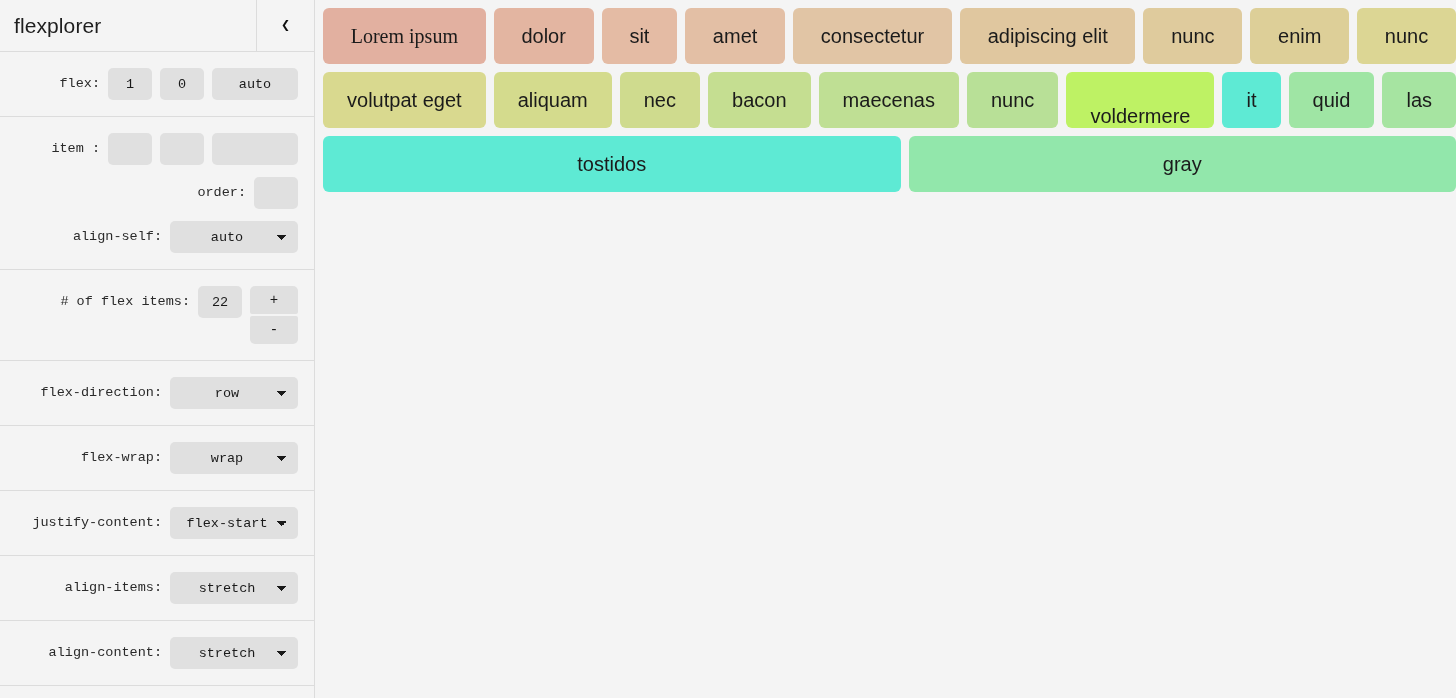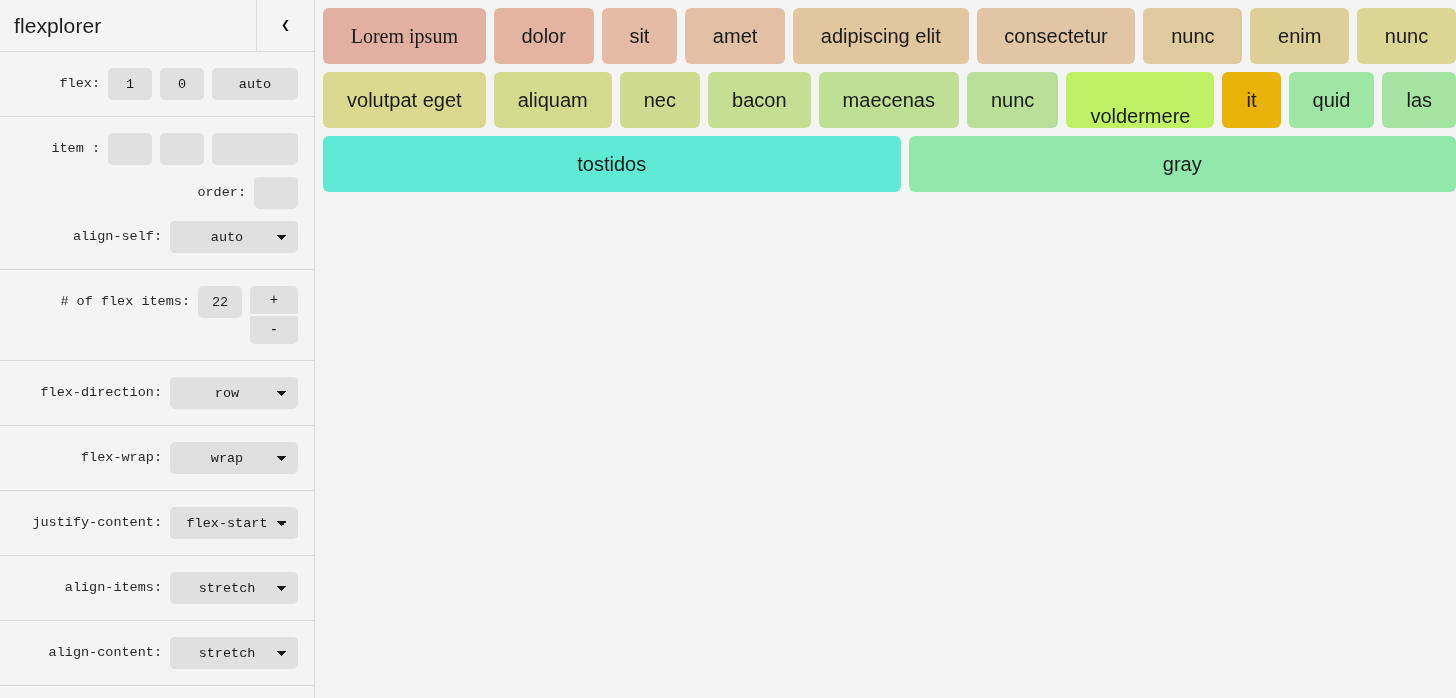--- a/index.html
+++ b/index.html
@@ -255,26 +255,26 @@
         </div>
         <div class="flex-item" style="background: rgb(227, 181, 161);">
           <span>dolor</span>
         </div>
         <div class="flex-item" style="background: rgb(228, 187, 164);">
           <span>sit</span>
         </div>
         <div class="flex-item" style="background: rgb(227, 191, 165);">
           <span>amet</span>
         </div>
+        <div class="flex-item" style="background: rgb(225, 197, 165);">
+          <span>consectetur</span>
+        </div>
         <div class="flex-item" style="background: rgb(224, 199, 159);">
           <span>adipiscing elit</span>
         </div>
-        <div class="flex-item" style="background: rgb(225, 197, 165);">
-          <span>consectetur</span>
-        </div>
         <div class="flex-item" style="background: rgb(223, 203, 157);">
           <span>nunc</span>
         </div>
         <div class="flex-item" style="background: rgb(221, 207, 152);">
           <span>enim</span>
         </div>
         <div class="flex-item" style="background: rgb(220, 214, 148);">
           <span>nunc</span>
         </div>
         <div class="flex-item" style="background: rgb(217, 217, 143);">
@@ -291,21 +291,21 @@
         </div>
         <div class="flex-item" style="background: rgb(191, 223, 148);">
           <span>maecenas</span>
         </div>
         <div class="flex-item" style="background: rgb(184, 224, 151);">
           <span>nunc</span>
         </div>
         <div class="flex-item" style="background: #bef264; align-items: flex-end;">
           <span>voldermere</span>
         </div>
-        <div class="flex-item" style="background: #eab308;">
+        <div class="flex-item" style="background: #5eead4;">
           <span>it</span>
         </div>
         <div class="flex-item" style="background: rgb(159, 229, 164);">
           <span>quid</span>
         </div>
         <div class="flex-item" style="background: rgb(166, 228, 161);">
           <span>las</span>
         </div>
         <div class="flex-item" style="background: #5eead4;">
           <span>tostidos</span>

